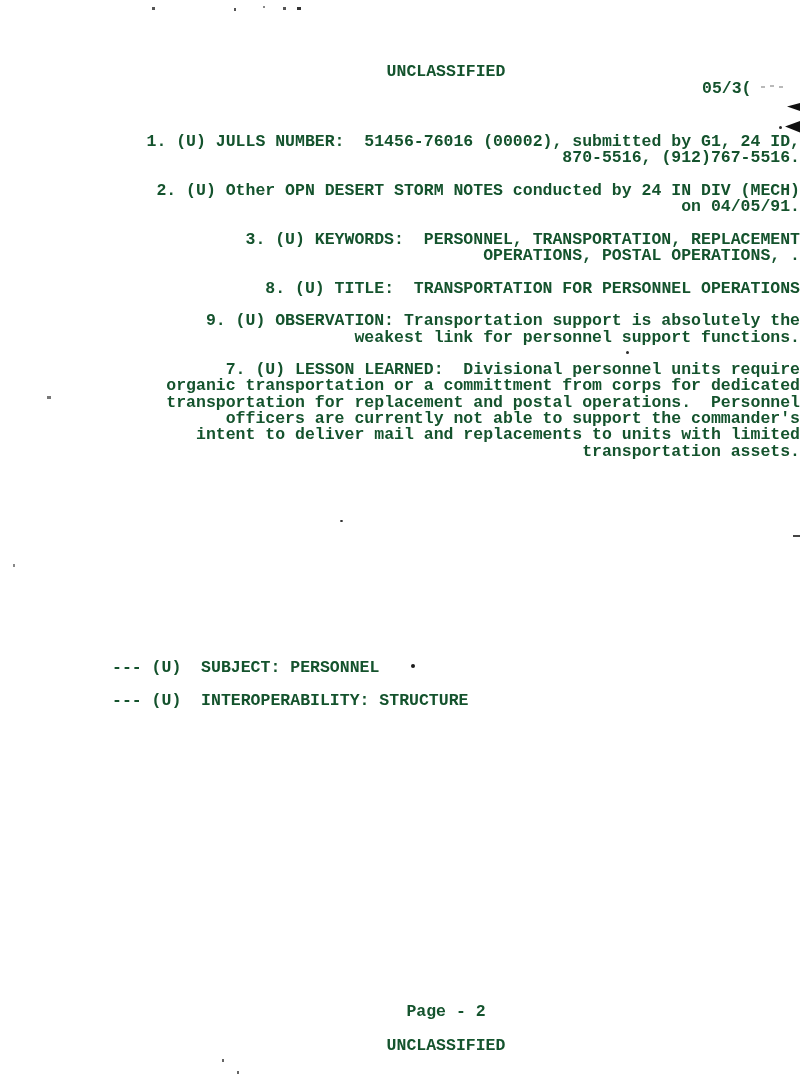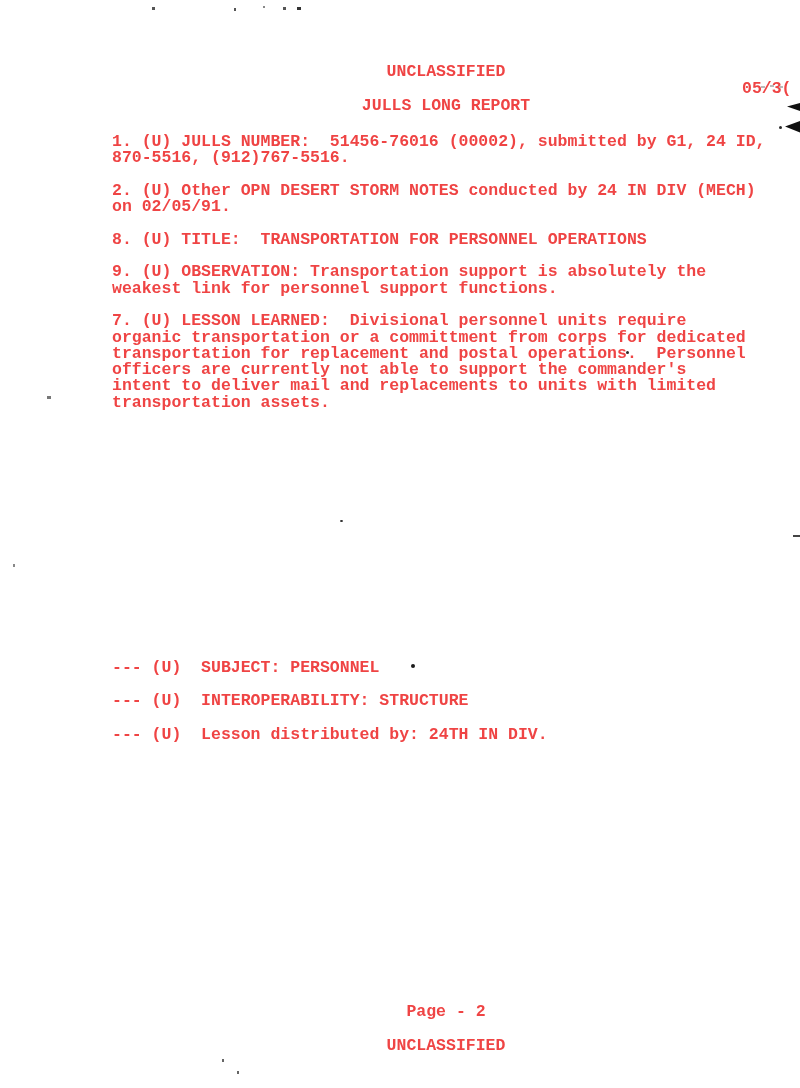--- a/index.html
+++ b/index.html
@@ -8,45 +8,45 @@
     background: #e8e8e8;
   }
   .page {
     position: relative;
     width: 800px;
     height: 1088px;
     background: #ffffff;
     overflow: hidden;
     font-family: "Liberation Mono", "DejaVu Sans Mono", monospace;
     font-weight: bold;
-    color: #ef4444;
+    color: #14532d;
     font-size: 16.5px;
     line-height: 16.3px;
   }
   .center {
     position: absolute;
     left: 92px;
     width: 708px;
     text-align: center;
     white-space: pre;
   }
   .head1 { top: 64px; }
   .head2 { top: 98px; }
   .date {
     position: absolute;
     left: 702px;
     top: 81px;
     white-space: pre;
-    margin-left: 40px;
   }
   .body-col {
     position: absolute;
     left: 112px;
     top: 134px;
     width: 688px;
+    text-align: right;
   }
   .body-col p.para {
     margin: 0 0 16.3px 0;
     white-space: pre;
   }
   .dash-sec {
     position: absolute;
     left: 112px;
     top: 660px;
     width: 688px;
@@ -76,30 +76,31 @@
 </style>
 </head>
 <body>
 
 <div class="page">
 
   <div class="center head1">UNCLASSIFIED</div>
 
   <div class="date">05/3(</div>
 
-  <div class="center head2">JULLS LONG REPORT</div>
 
   <div class="body-col">
 
       <p class="para">1. (U) JULLS NUMBER:  51456-76016 (00002), submitted by G1, 24 ID,
 870-5516, (912)767-5516.</p>
 
       <p class="para">2. (U) Other OPN DESERT STORM NOTES conducted by 24 IN DIV (MECH)
-on 02/05/91.</p>
+on 04/05/91.</p>
 
+      <p class="para">3. (U) KEYWORDS:  PERSONNEL, TRANSPORTATION, REPLACEMENT
+OPERATIONS, POSTAL OPERATIONS, .</p>
 
       <p class="para">8. (U) TITLE:  TRANSPORTATION FOR PERSONNEL OPERATIONS</p>
 
       <p class="para">9. (U) OBSERVATION: Transportation support is absolutely the
 weakest link for personnel support functions.</p>
 
 
       <p class="para">7. (U) LESSON LEARNED:  Divisional personnel units require
 organic transportation or a committment from corps for dedicated
 transportation for replacement and postal operations.  Personnel
@@ -108,21 +109,20 @@
 transportation assets.</p>
 
     </div>
 
   <div class="dash-sec">
 
       <p class="dash-item">--- (U)  SUBJECT: PERSONNEL</p>
 
       <p class="dash-item">--- (U)  INTEROPERABILITY: STRUCTURE</p>
 
-      <p class="dash-item">--- (U)  Lesson distributed by: 24TH IN DIV.</p>
     </div>
 
   <div class="center pageno">Page - 2</div>
 
   <div class="center foot">UNCLASSIFIED</div>
 
   <div class="art wedge-a"></div>
   <div class="art wedge-b"></div>
   <div class="art dot" style="left:779px; top:126px; width:3px; height:3px;"></div>
   <div class="art speck" style="left:152px; top:7px;  width:3px; height:3px;"></div>

